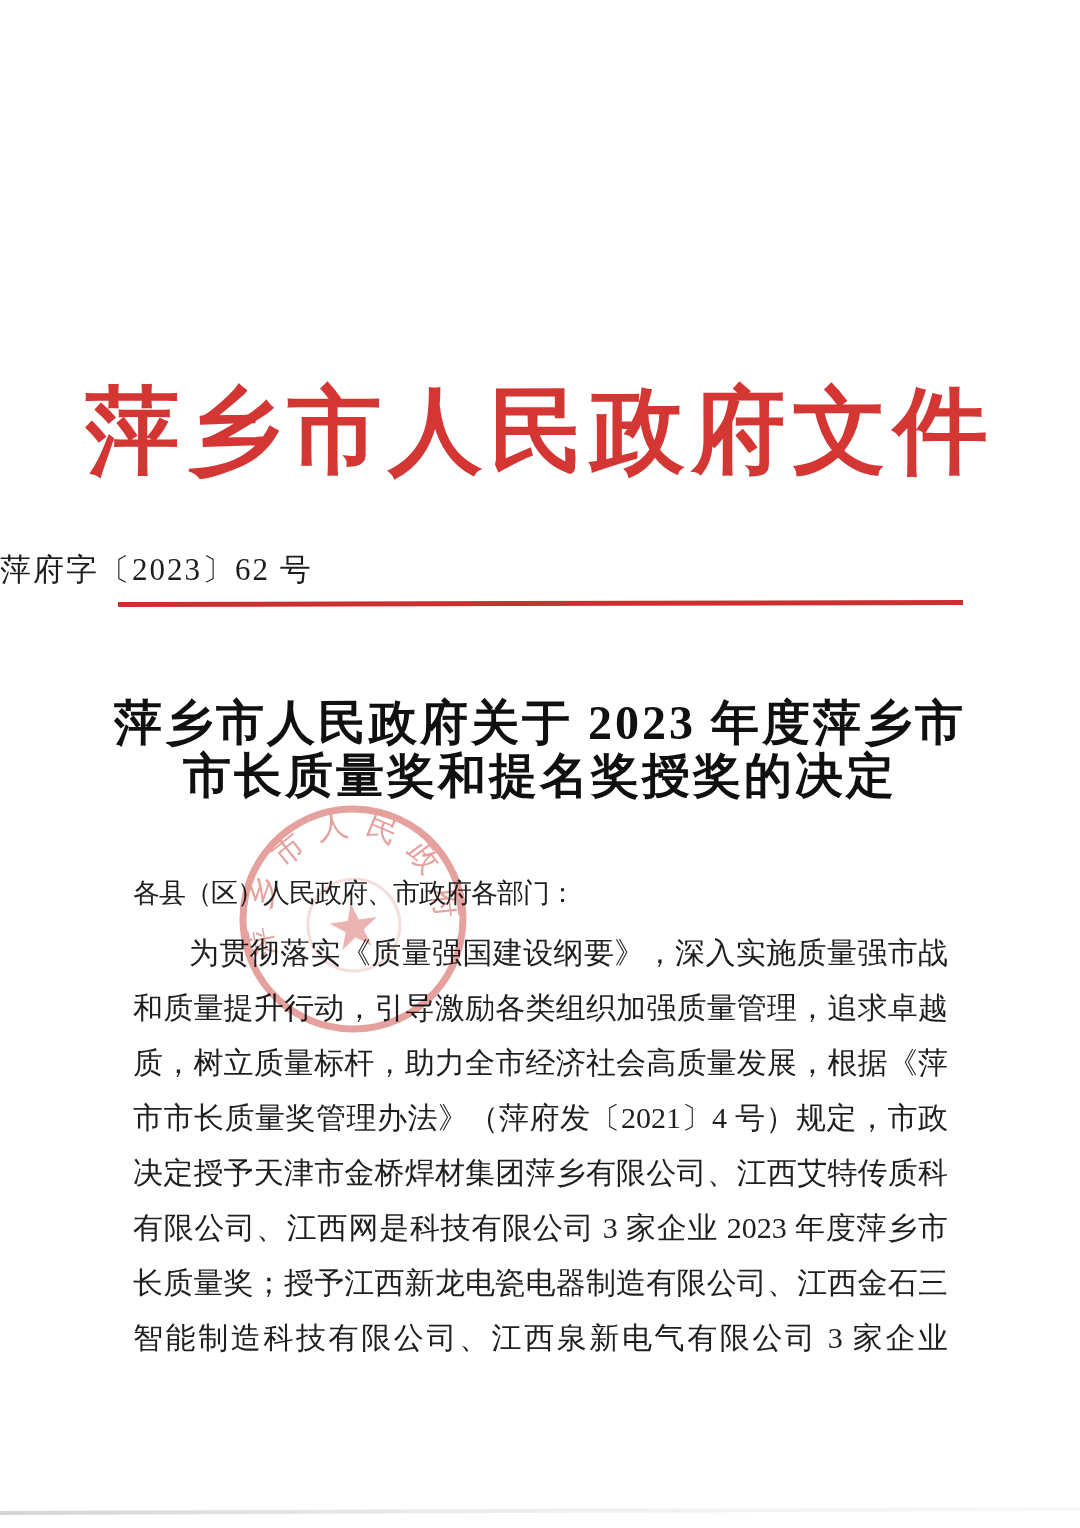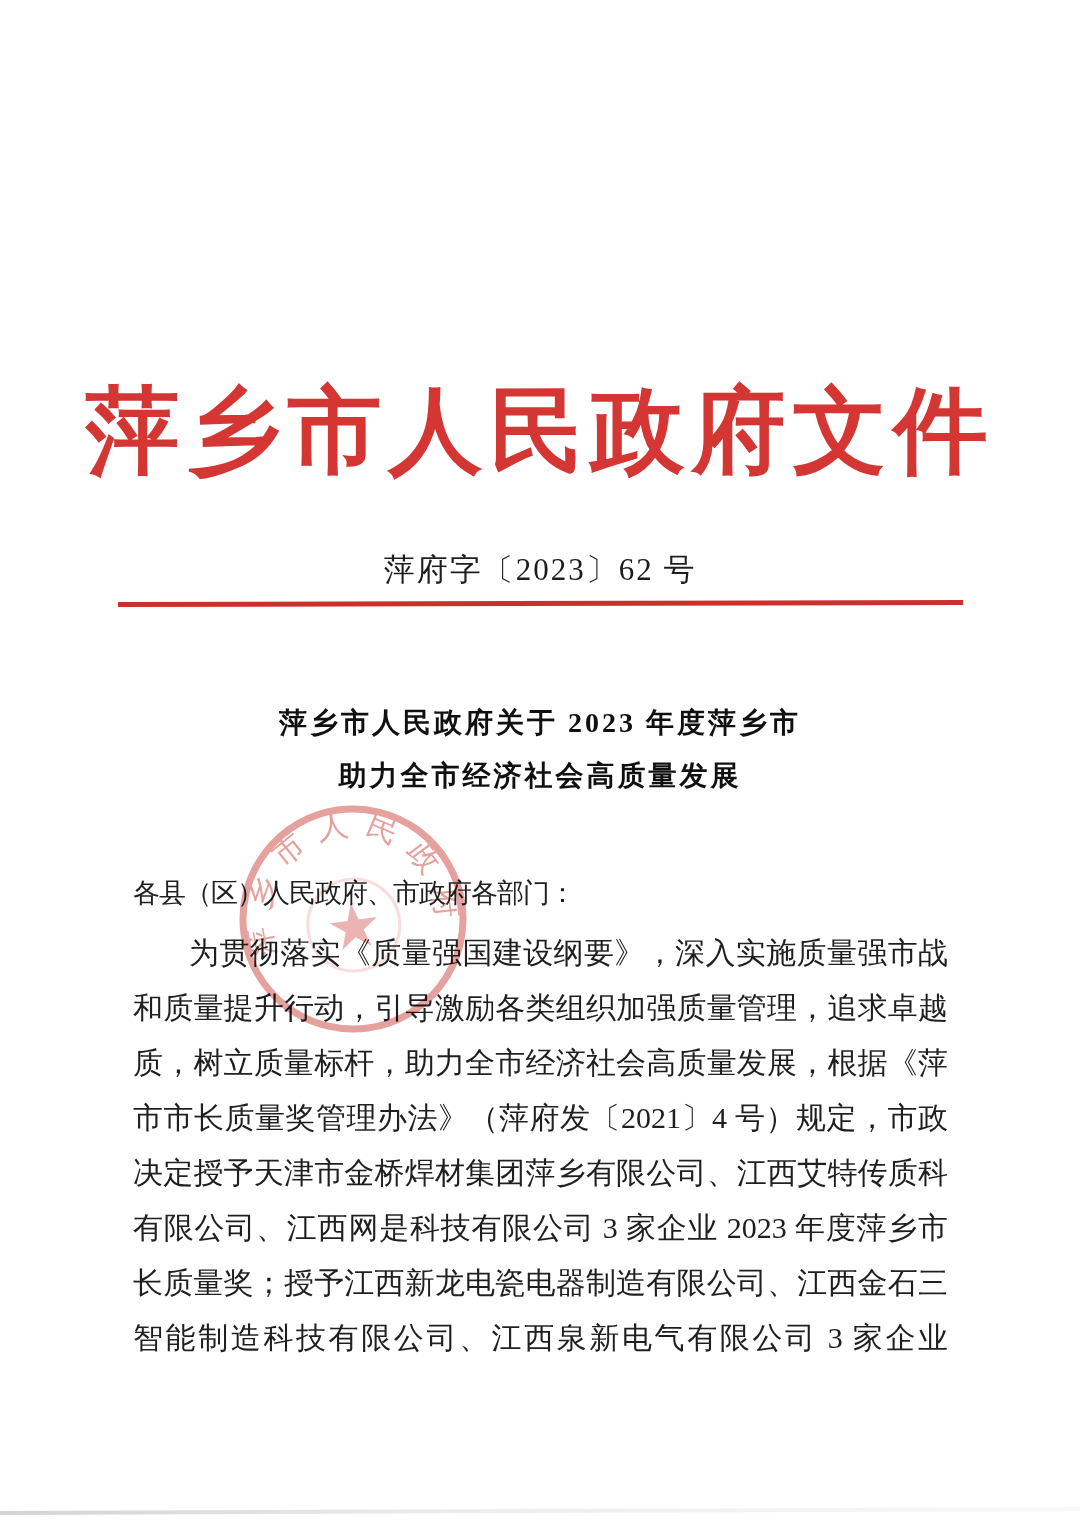--- a/index.html
+++ b/index.html
@@ -27,21 +27,20 @@
     font-weight: bold;
     letter-spacing: 7px;
     white-space: nowrap;
     color: var(--header-red, #d43634);
   }
   .doc-number {
     position: absolute;
     top: 549px;
     left: 0;
     width: 100%;
-    text-align: center;
     font-size: 31px;
     line-height: 42px;
     letter-spacing: 2px;
     color: #1d1d1d;
   }
   .red-rule {
     position: absolute;
     top: 601px;
     left: 118px;
     width: 845px;
@@ -49,21 +48,21 @@
     background: var(--rule-red, #c9302e);
     transform: rotate(-0.15deg);
   }
   .doc-title {
     position: absolute;
     top: 696px;
     left: 0;
     width: 100%;
     text-align: center;
     font-weight: bold;
-    font-size: 28px;
+    font-size: 48px;
     line-height: 53px;
     letter-spacing: 3px;
     color: #101010;
     white-space: nowrap;
   }
   .salutation {
     position: absolute;
     top: 874px;
     left: 133px;
     font-size: 27px;
@@ -122,21 +121,21 @@
 <div class="page">
 
   <div class="header-title">萍乡市人民政府文件</div>
 
   <div class="doc-number">萍府字〔2023〕62 号</div>
 
   <div class="red-rule"></div>
 
   <div class="doc-title">
     <div>萍乡市人民政府关于 2023 年度萍乡市</div>
-    <div>助力全市经济社会高质量发展</div>
+    <div>市长质量奖和提名奖授奖的决定</div>
   </div>
 
   <div class="salutation">各县（区）人民政府、市政府各部门：</div>
 
   <div class="doc-body">
     <div class="body-line indent">为贯彻落实《质量强国建设纲要》，深入实施质量强市战略</div>
     <div class="body-line">和质量提升行动，引导激励各类组织加强质量管理，追求卓越品</div>
     <div class="body-line">质，树立质量标杆，助力全市经济社会高质量发展，根据《萍乡</div>
     <div class="body-line">市市长质量奖管理办法》（萍府发〔2021〕4 号）规定，市政府</div>
     <div class="body-line">决定授予天津市金桥焊材集团萍乡有限公司、江西艾特传质科技</div>

